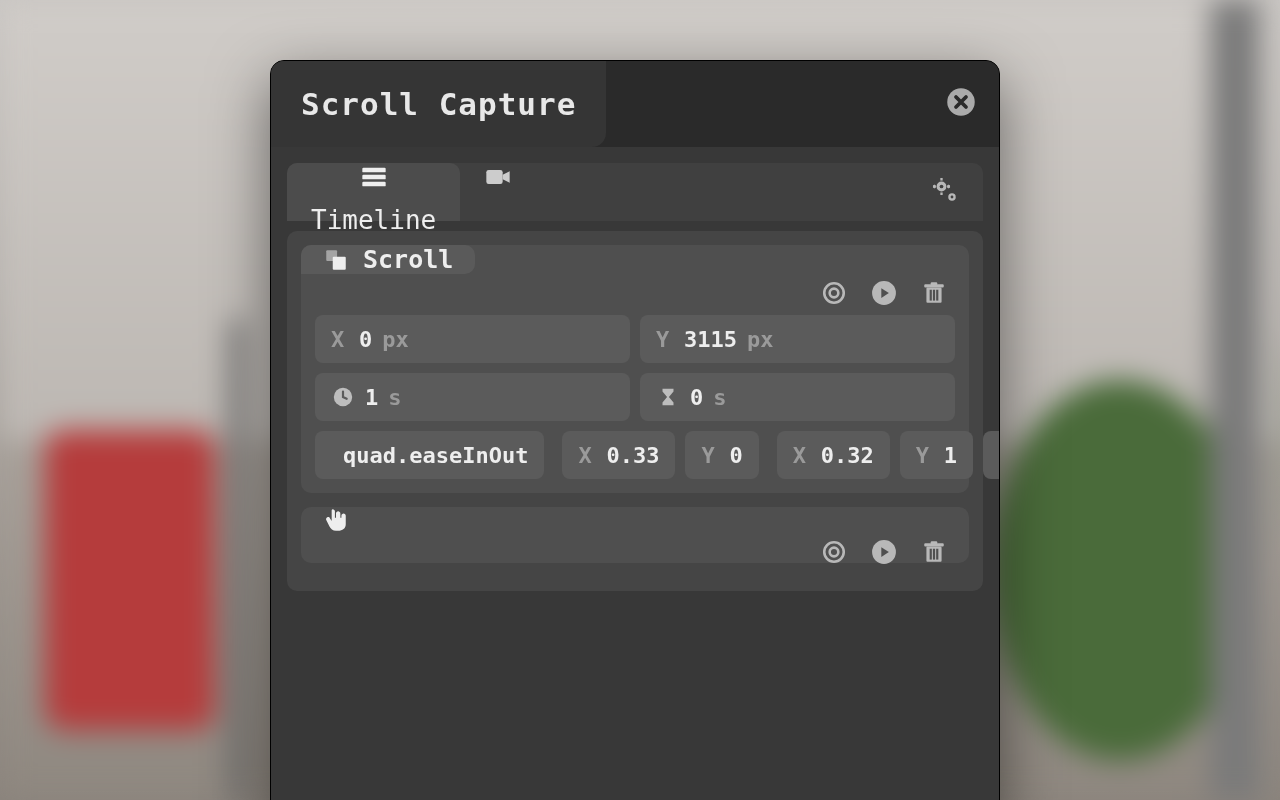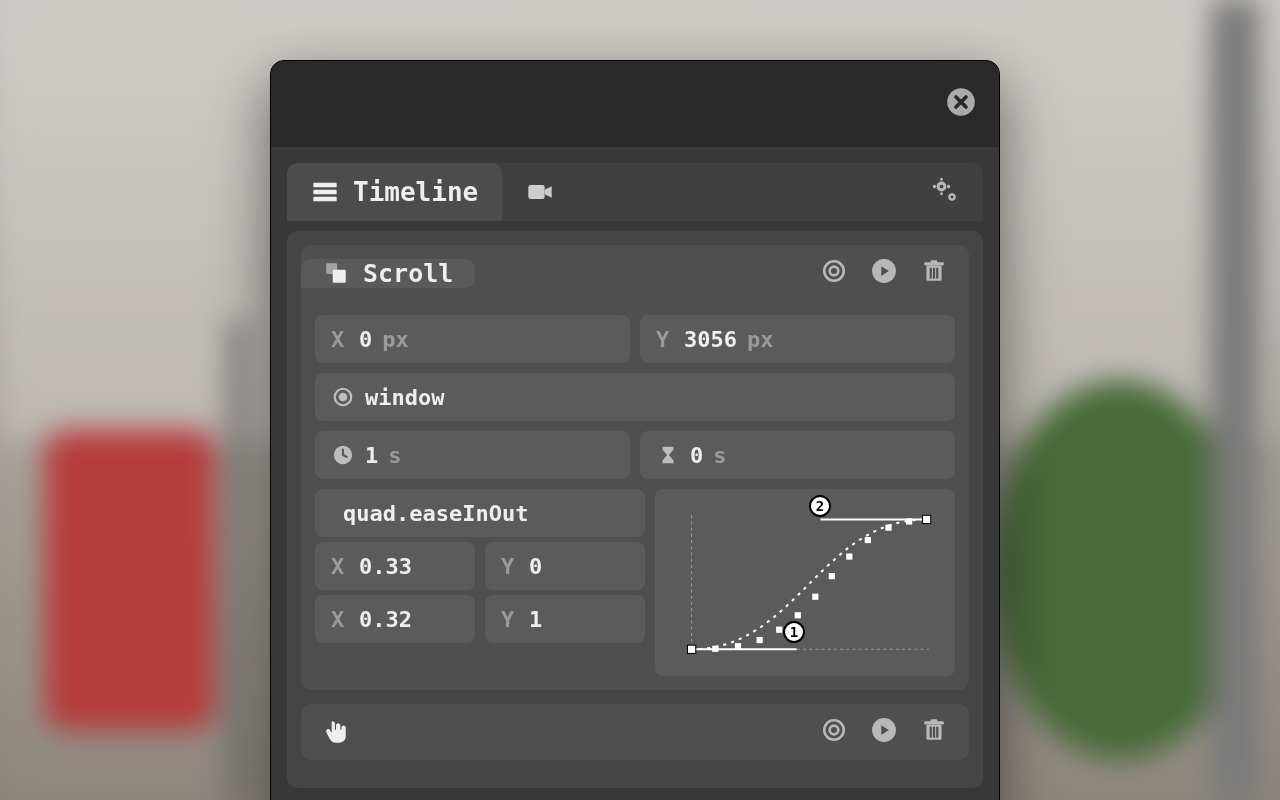--- a/index.html
+++ b/index.html
@@ -81,23 +81,24 @@
     height:58px;
     position:relative;
     margin-bottom: 10px;
   }
   .tool-tab {
     display:flex;
     align-items:center;
     gap:14px;
     padding:0 24px;
     font-size:26px;
-    font-weight:700;
+    font-weight:400;
     color:#ccc;
     border-radius:10px 10px 0 0;
+    flex-direction:column;
   }
   .tool-tab.active { background:#4c4c4c; color:#eee; }
   .tool-tab .ico { width:28px; height:28px; display:flex; align-items:center; justify-content:center; }
   .toolbar .right {
     margin-left:auto;
     display:flex;
     align-items:center;
     padding-right:18px;
   }
   .ico-btn { width:40px; height:40px; display:flex; align-items:center; justify-content:center; color:#b8b8b8; cursor:pointer; }
@@ -109,22 +110,23 @@
     padding:14px;
   }
 
   .item {
     background:#4f4f4f;
     border-radius:10px;
     margin-bottom:14px;
   }
   .item-head {
     display:flex;
-    align-items:center;
+    align-items:flex-start;
     height:56px;
+    flex-direction:column;
   }
   .item-tab {
     background:#5a5a5a;
     border-radius:10px 10px 10px 0;
     display:flex;
     align-items:center;
     gap:14px;
     padding:0 22px;
     font-size:25px;
     font-weight:700;
@@ -159,21 +161,21 @@
     gap:10px;
     font-size:22px;
   }
   .field .lbl { color:#9a9a9a; font-weight:600; min-width:18px; }
   .field .val { color:#eee; font-weight:600; }
   .field .unit { color:#9a9a9a; font-weight:600; }
   .field .fico { width:24px; height:24px; color:#bdbdbd; display:flex; align-items:center; justify-content:center; flex-shrink:0; }
   .field .fico svg { width:22px; height:22px; }
 
   .ease-block { display:flex; gap:10px; }
-  .ease-left { flex:1; display:flex; flex-direction:column; gap:5px; }
+  .ease-left { flex:1; display:flex; flex-direction:row; gap:18px; }
   .ease-left .row .field { flex:1; }
   .ease-field { background:#5b5b5b; border-radius:8px; height:48px; display:flex; align-items:center; padding:0 16px; gap:12px; font-size:22px; }
   .ease-field .val { color:#eee; font-weight:600; }
 
   .curve {
     width:300px;
     background:#5b5b5b;
     border-radius:8px;
     padding:14px 16px;
     position:relative;
@@ -202,20 +204,23 @@
     <div class="band2"></div>
   <div class="stop"></div>
     <div class="tree"></div>
     <div class="pole1"></div>
     <div class="pole2"></div>
 </div>
 
 <div class="panel">
 
   <div class="titlebar">
+    <div class="title-tab">
+      <span>Scroll Capture</span>
+    </div>
     <div class="close-btn">
       <span>
         <svg viewBox="0 0 24 24" fill="currentColor">
             <circle cx="12" cy="12" r="11"></circle>
             <path d="M8 8l8 8M16 8l-8 8" stroke="#2a2a2a" stroke-width="3" stroke-linecap="round"></path>
           </svg>
       </span>
     </div>
   </div>
 
@@ -305,36 +310,25 @@
 
         <div class="item-body">
           <div class="row">
             <div class="field">
               <span class="lbl">X</span>
               <span class="val">0</span>
               <span class="unit">px</span>
             </div>
             <div class="field">
               <span class="lbl">Y</span>
-              <span class="val">3056</span>
+              <span class="val">3115</span>
               <span class="unit">px</span>
             </div>
           </div>
 
-          <div class="row">
-            <div class="field">
-              <span class="fico">
-                  <svg viewBox="0 0 24 24" fill="none" stroke="currentColor" stroke-width="2.4">
-                    <circle cx="12" cy="12" r="9"></circle>
-                    <circle cx="12" cy="12" r="3.5" fill="currentColor"></circle>
-                  </svg>
-                </span>
-              <span class="val">window</span>
-            </div>
-          </div>
 
           <div class="row">
             <div class="field">
               <span class="fico">
                   <svg viewBox="0 0 24 24" fill="currentColor">
                     <circle cx="12" cy="12" r="10"></circle>
                     <path d="M12 6v6l4 2" stroke="#5b5b5b" stroke-width="2.4" stroke-linecap="round" fill="none"></path>
                   </svg>
                 </span>
               <span class="val">1</span>

